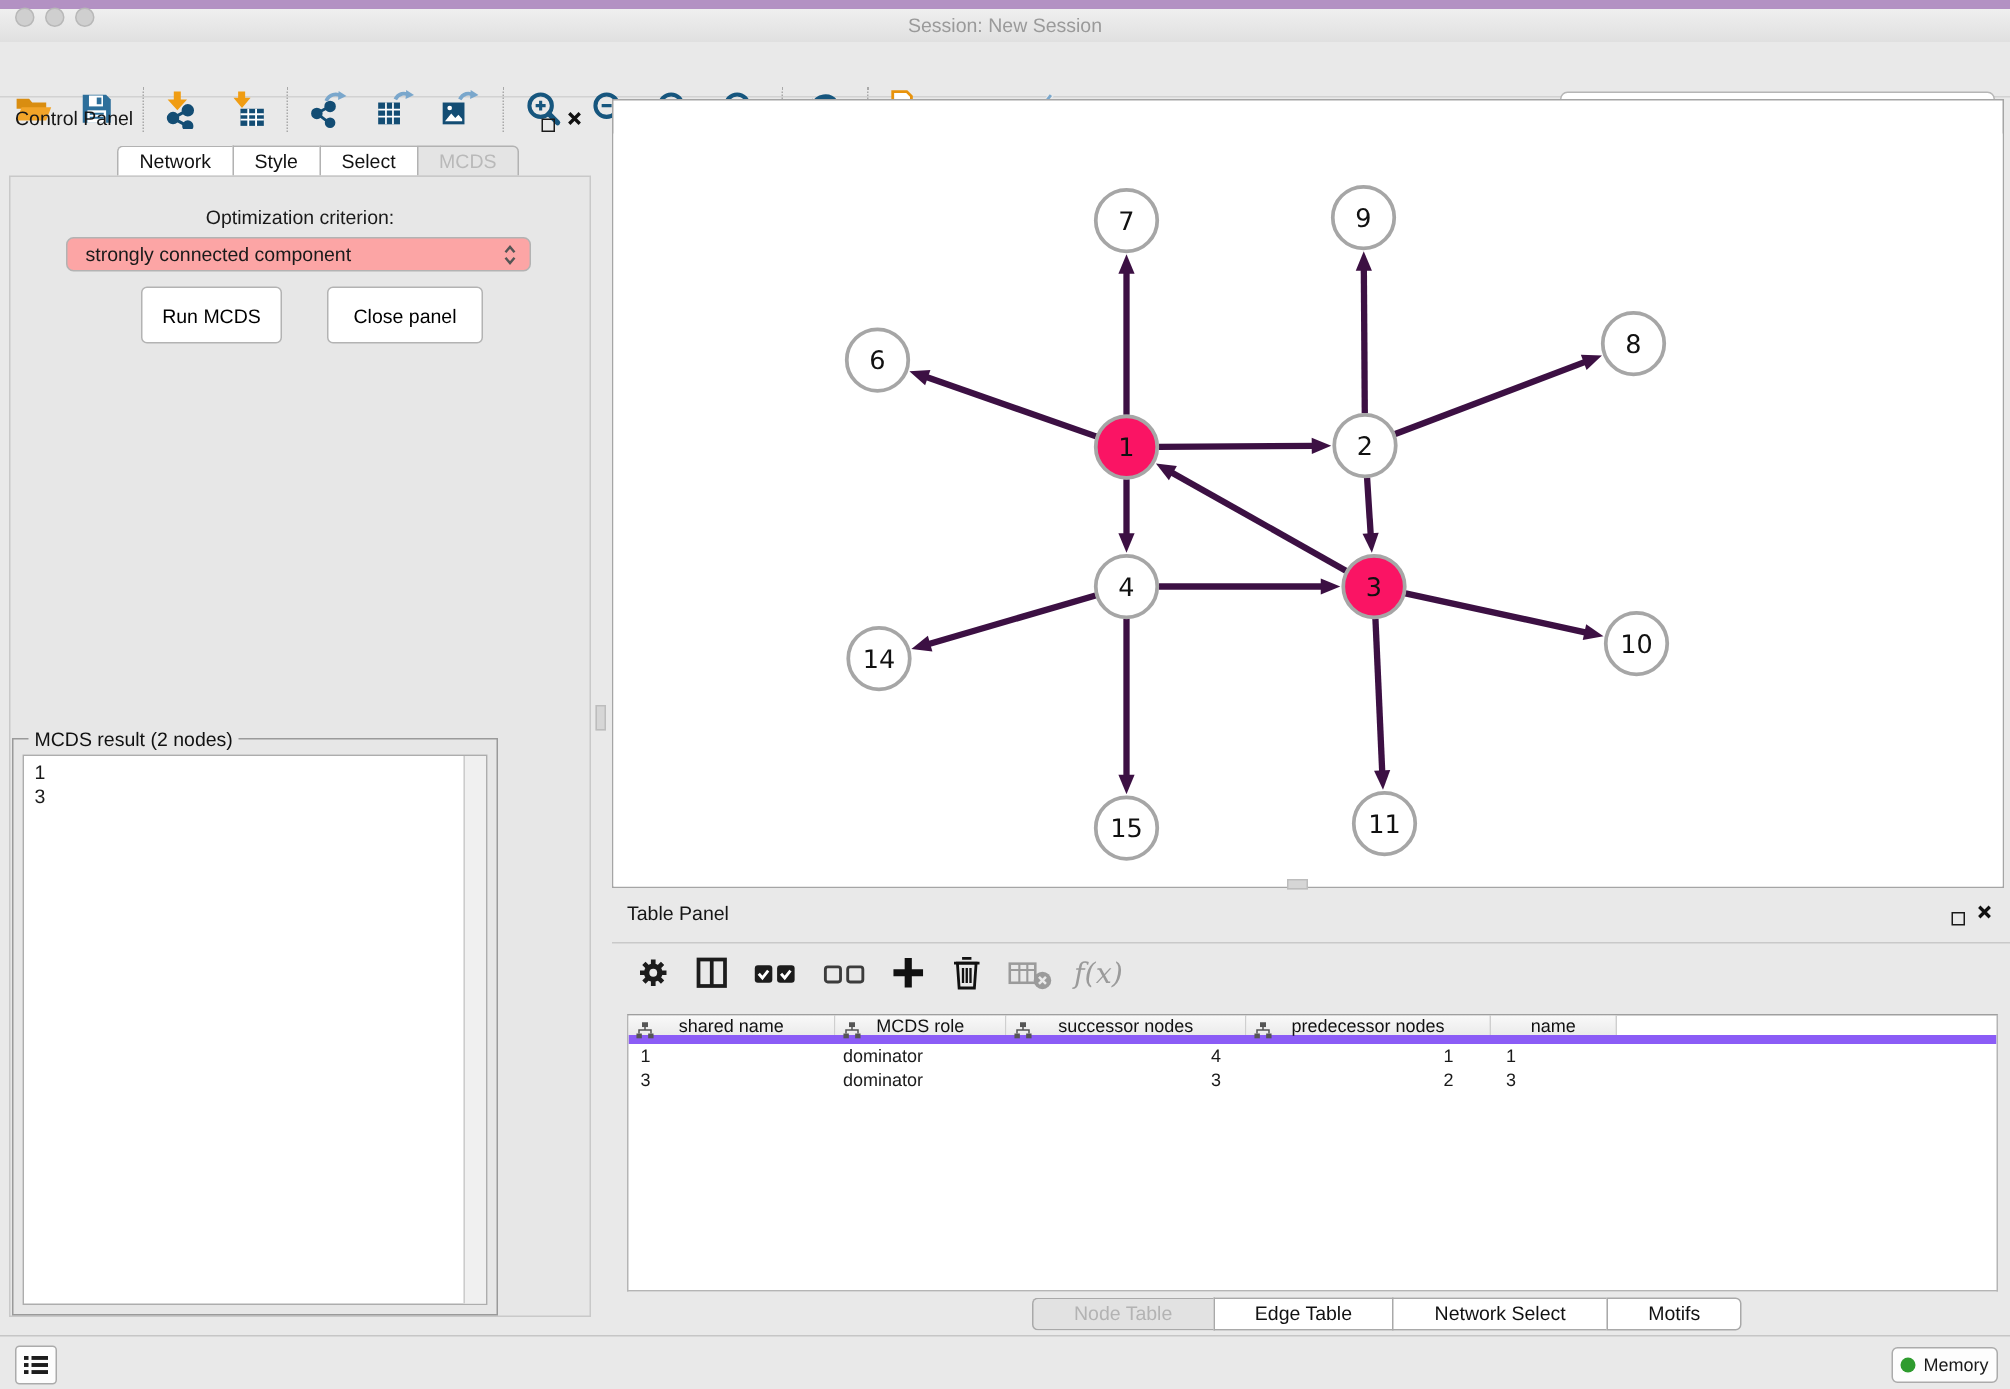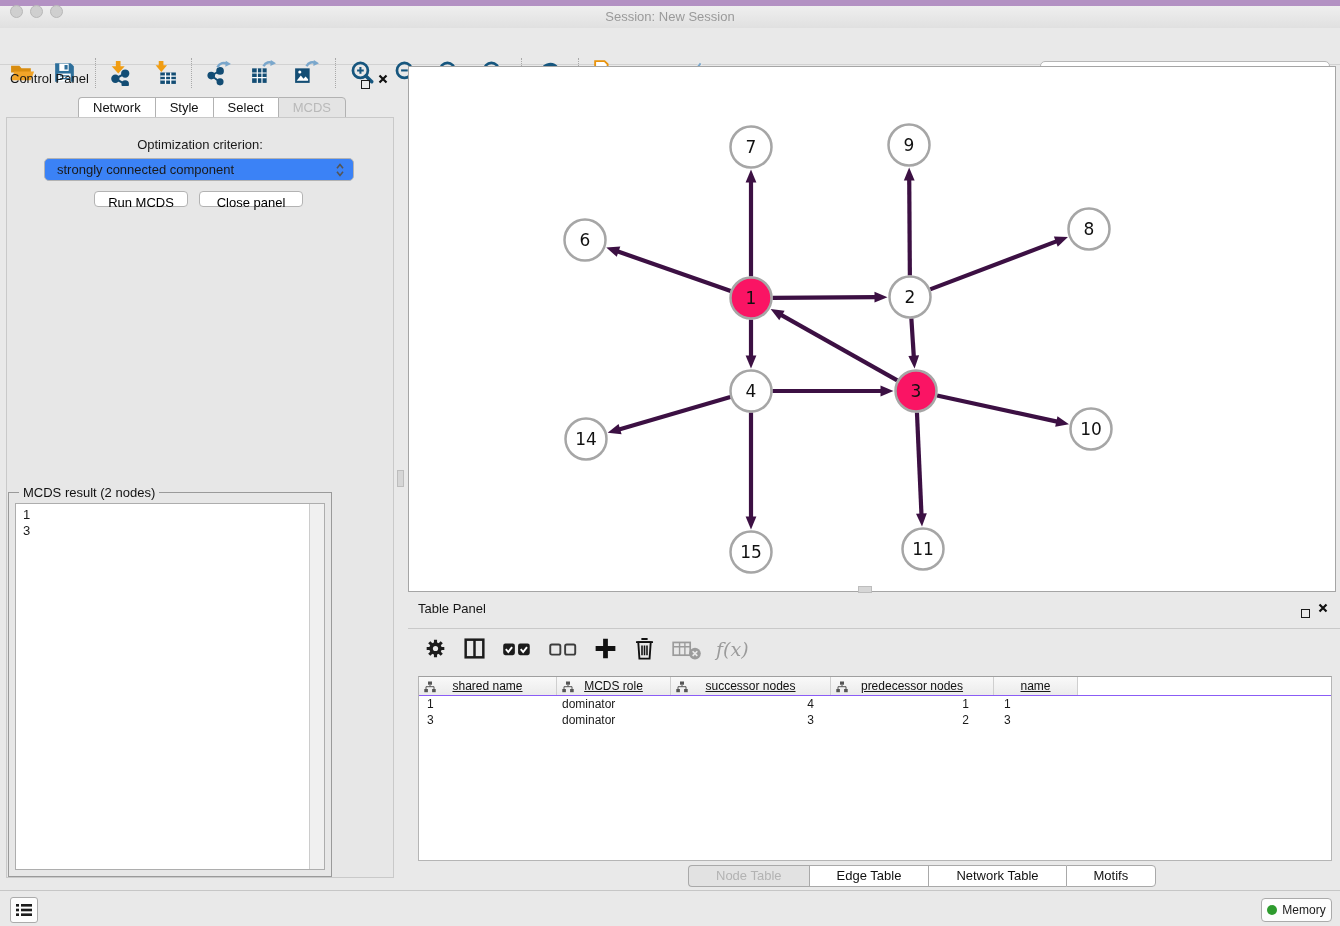--- a/index.html
+++ b/index.html
@@ -38,27 +38,27 @@
   .cp-close { position:absolute; left:378px; top:74px; cursor:pointer;}
   .cp-tabs { position:absolute; left:78px; top:97px; display:flex; height:21px; }
   .cp-tab { background:#fff; border:1px solid #b2b2b2; border-right:none;
     font-size:13px; padding:0 14px; line-height:19px; color:#111; cursor:pointer; }
   .cp-tab:first-child { border-top-left-radius:4px; }
   .cp-tab.last { border-right:1px solid #b2b2b2; border-top-right-radius:4px; }
   .cp-tab.selected { background:#e4e4e4; color:#b9b9b9; }
   .cp-body { position:absolute; left:6px; top:117px; width:388px; height:761px;
     background:#e7e7e7; border:1px solid #c9c9c9; }
   .opt-label { position:absolute; left:0; top:137px; width:400px; text-align:center; font-size:13px; }
-  .criterion { position:absolute; left:44px; top:158px; width:310px; height:23px; background:#3b82f6;
+  .criterion { position:absolute; left:44px; top:158px; width:310px; height:23px; background:#fca5a5;
     border:1px solid #b3b3b3; border-radius:5px; display:flex; align-items:center; font-size:13px; padding:0 8px 0 12px; cursor:pointer; }
   .criterion .val { flex:1; }
-  .btn { position:absolute; height:16px; background:#fff; border:1px solid #b3b3b3; border-radius:4px;
+  .btn { position:absolute; height:38px; background:#fff; border:1px solid #b3b3b3; border-radius:4px;
     font-size:13px; text-align:center; line-height:21px; cursor:pointer; font-family:"Liberation Sans",sans-serif;}
   .btn-run { left:94px; top:191px; width:94px; }
-  .btn-closepanel { left:199px; top:191px; width:104px;text-align:center; }
+  .btn-closepanel { left:218px; top:191px; width:104px;text-align:center; }
   .fieldset { position:absolute; left:8px; top:492px; width:324px; height:385px; border:1px solid #9a9a9a; }
   .fieldset .legend { position:absolute; left:10px; top:-8px; background:#e7e7e7; padding:0 4px; font-size:13px; color:#111; }
   .fieldset .inner { position:absolute; left:6px; top:10px; right:6px; bottom:6px; background:#fff;
     border:1px solid #adadad; display:flex; }
   .result-lines { flex:1; font-size:13px; line-height:16px; padding:3px 0 0 7px; }
   .result-scroll { width:15px; background:#f0f0f0; border-left:1px solid #cccccc; }
 
   
   .vsplit-handle { position:absolute; left:397px; top:470px; width:7px; height:17px;
     background:#d6d6d6; border:1px solid #bdbdbd; }
@@ -80,21 +80,21 @@
   .tp-title { position:absolute; left:418px; top:601px; font-size:13px; color:#161616; }
   .tp-float { position:absolute; left:1301px; top:604px; cursor:pointer;}
   .tp-close { position:absolute; left:1318px; top:603px; cursor:pointer;}
   .tp-toolbar { position:absolute; left:408px; top:628px; width:932px; height:40px;
     border-top:1px solid #c9c9c9; display:flex; align-items:center; gap:12px; padding-left:14px; }
   .tp-toolbar .tbico { width:27px; height:27px; cursor:pointer; }
   .tp-toolbar .tbico.wide { width:34px; }
   .fx-label { font-size:19px; font-style:italic; font-family:"DejaVu Serif", serif; color:#9b9b9b; cursor:default; }
   .tp-table { position:absolute; left:418px; top:676px; width:914px; height:185px;
     background:#fff; border:1px solid #b5b5b5; border-top:1px solid #9f9f9f; overflow:hidden; }
-  .thead { display:flex; height:19px; border-bottom:1px solid #8b5cf6;text-decoration:underline; }
+  .thead { display:flex; height:19px; border-bottom:6px solid #8b5cf6; }
   .th { position:relative; background:linear-gradient(#f9f9f9,#ebebeb); border-right:1px solid #cfcfcf;
     font-size:12px; color:#111; display:flex; align-items:center; justify-content:center; cursor:pointer; }
   .th .tree-ic { position:absolute; left:5px; top:4px; }
   .c0{width:138px}.c1{width:114px}.c2{width:160px}.c3{width:163px}.c4{width:84px}
   .trow { display:flex; height:16px; font-size:12px; align-items:center; }
   .td { overflow:hidden; white-space:nowrap; }
   .td.l { text-align:left; }
   .td.r { text-align:right; }
   .td.c0 { padding-left:8px; }
   .td.c1 { padding-left:5px; }
@@ -461,21 +461,21 @@
     <div class="td c1 l">dominator</div>
     <div class="td c2 r">3</div>
     <div class="td c3 r">2</div>
     <div class="td c4 l">3</div>
   </div>
 </div>
 
 <div class="tp-tabs">
   <div class="tp-tab selected">Node Table</div>
   <div class="tp-tab">Edge Table</div>
-  <div class="tp-tab">Network Table</div>
+  <div class="tp-tab">Network Select</div>
   <div class="tp-tab last">Motifs</div>
 </div>
 
 <div class="statusbar">
   <div class="list-btn">
       <span>
         <svg width="16" height="14" viewBox="0 0 16 14">
           <g fill="#1c1c1c">
             <rect x="0" y="1" width="3" height="2.6"></rect>
             <rect x="5" y="1" width="11" height="2.6"></rect>

